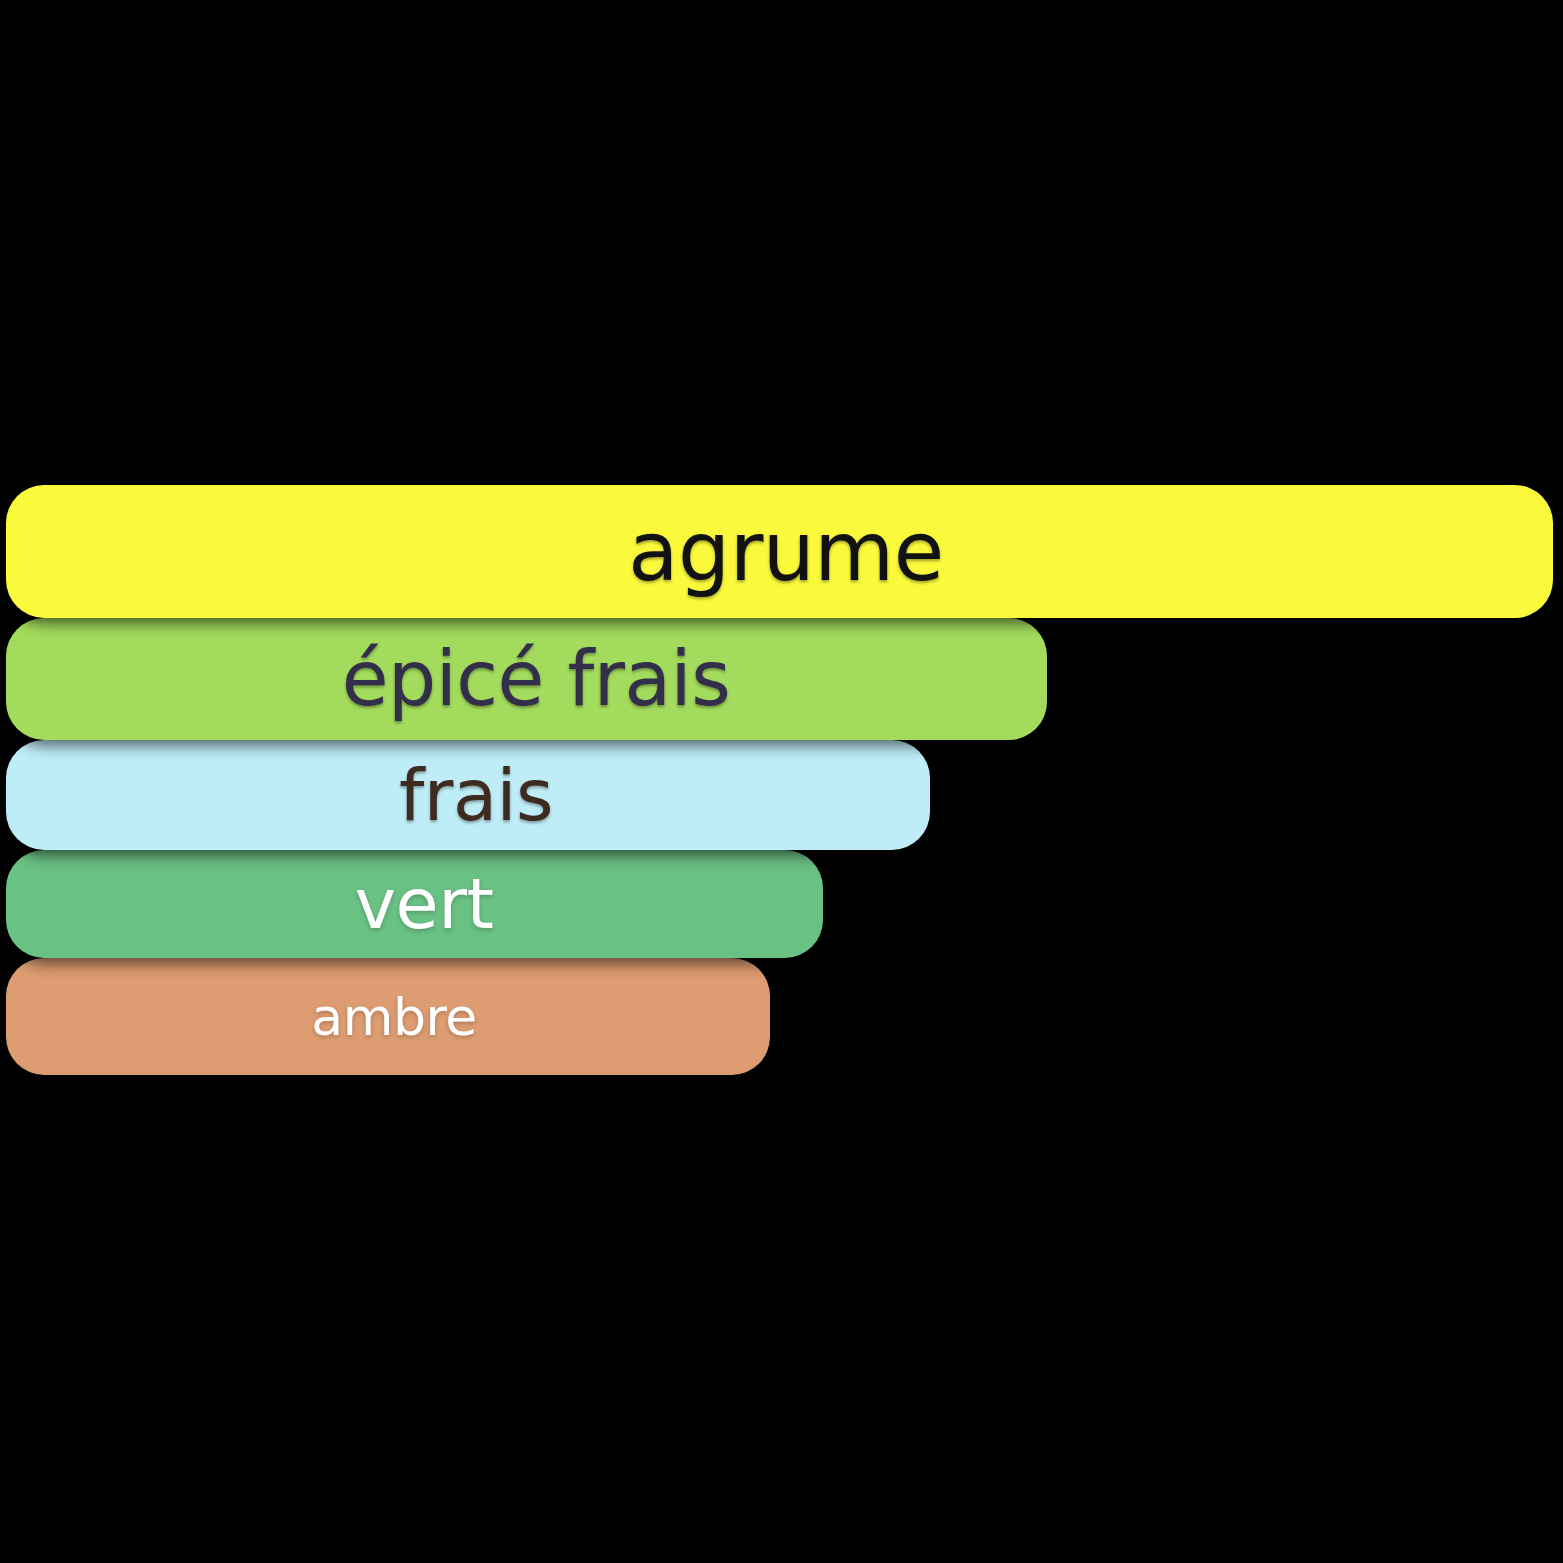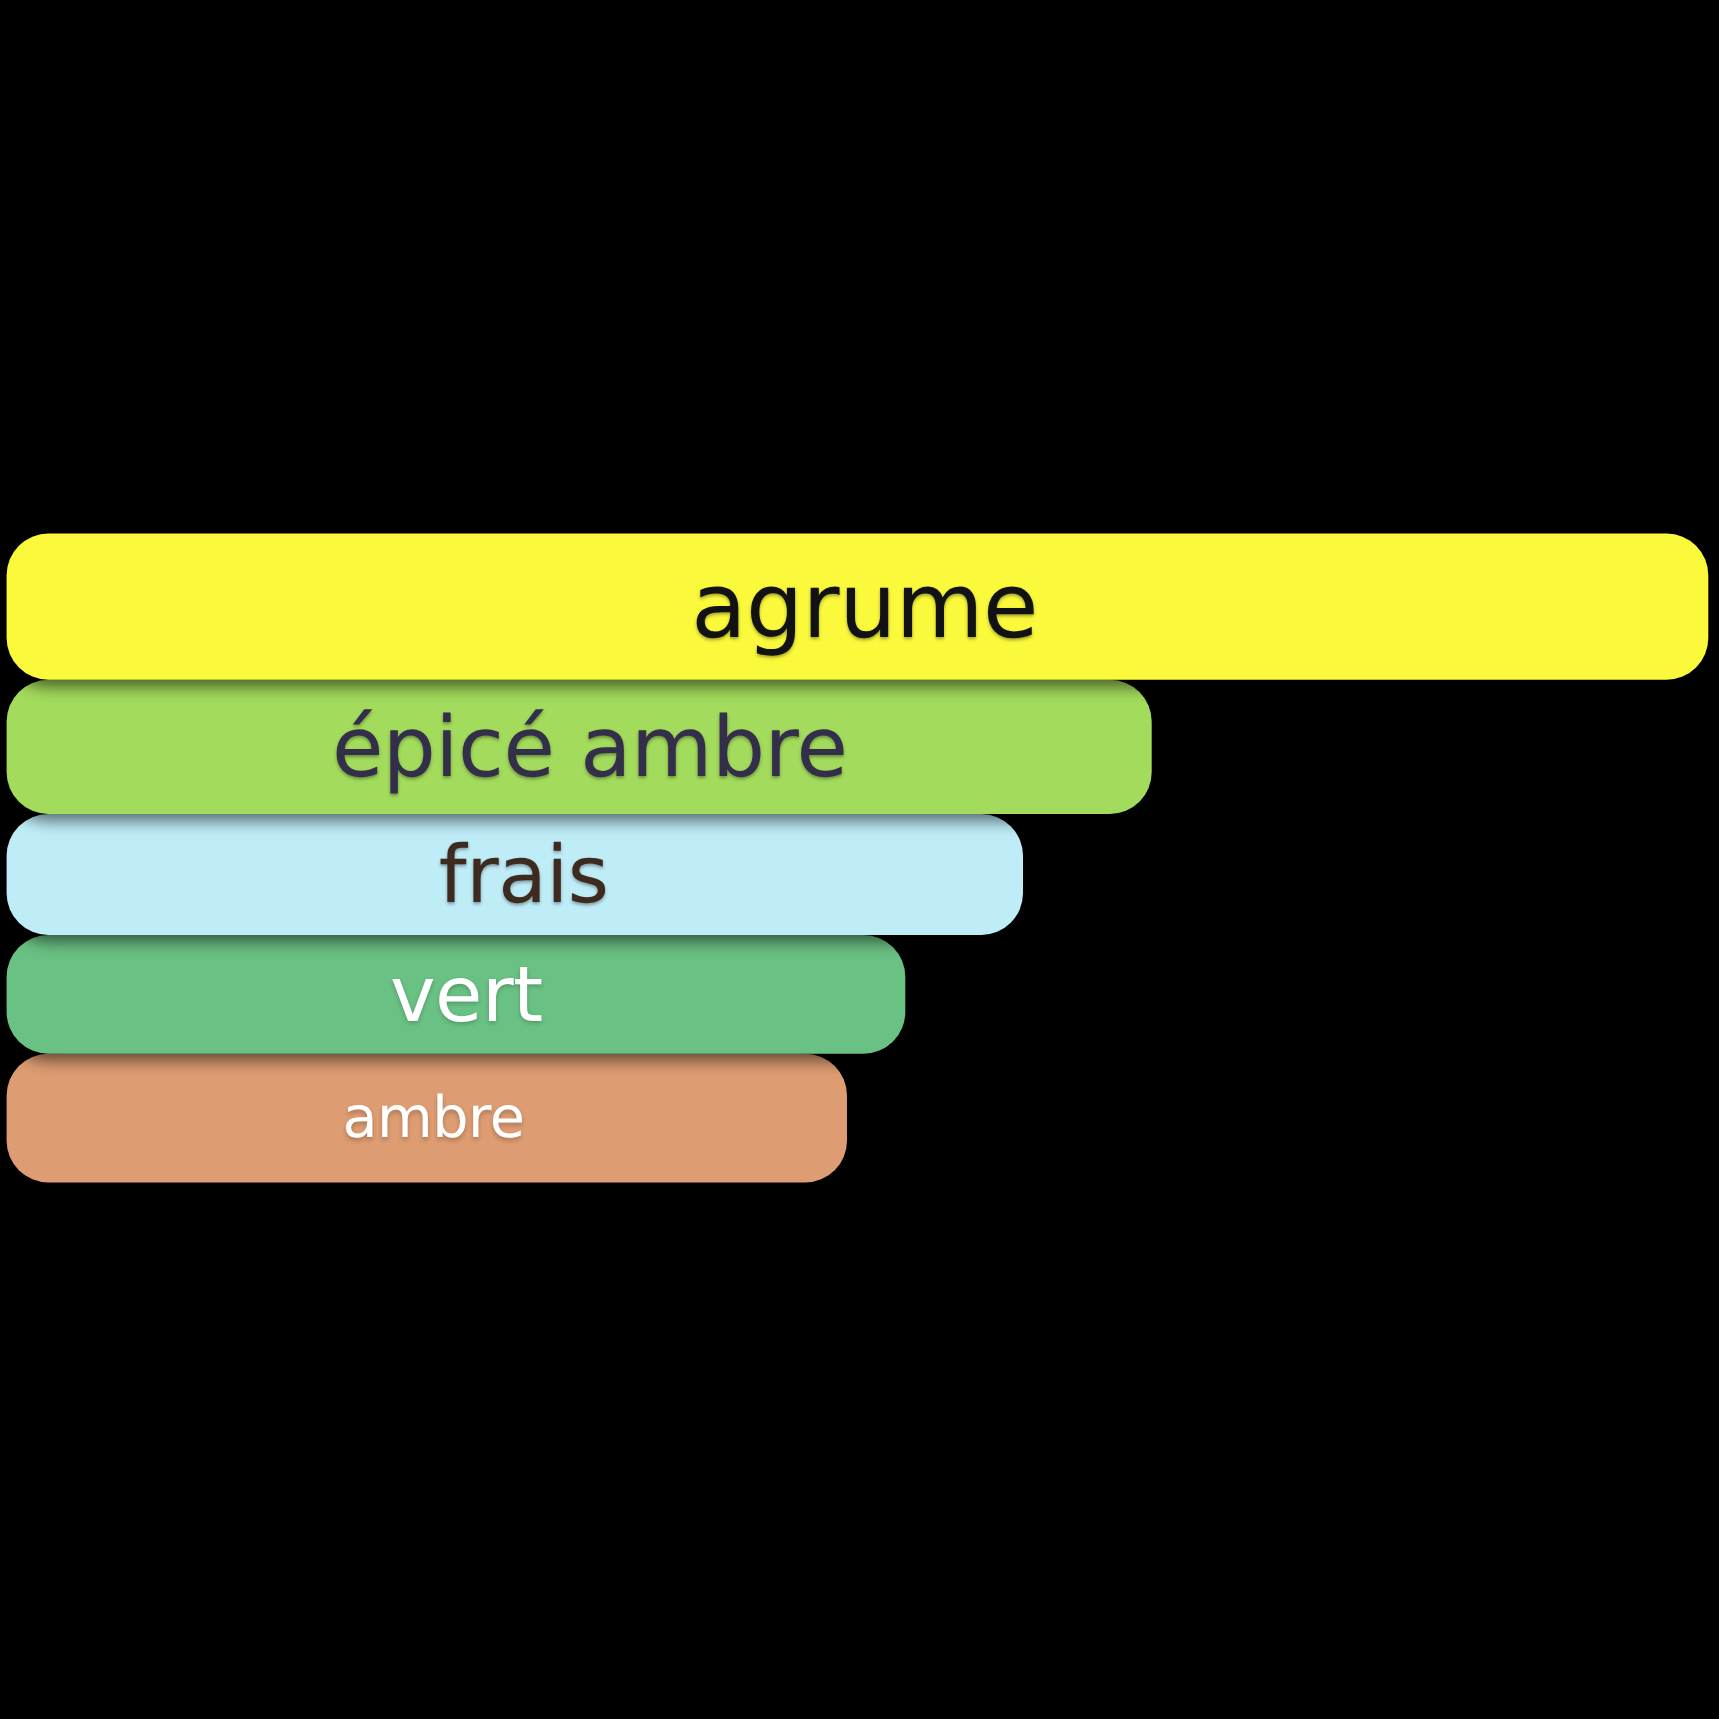--- a/index.html
+++ b/index.html
@@ -62,21 +62,21 @@
 <body>
 
 <div id="stage" style="background: rgb(0, 0, 0);">
   <div class="funnel">
 
     <div class="bar" id="bar-0" style="top: 485px; height: 133px; width: 1547px; background: rgb(250, 249, 60); z-index: 10;">
       <span class="bar-label lbl-dark" id="label-0" style="color: rgb(18, 18, 18); font-size: 82px; left: 780px; top: 66.5px;">agrume</span>
     </div>
 
     <div class="bar" id="bar-1" style="top: 618px; height: 122px; width: 1041px; background: rgb(163, 219, 92); z-index: 9;">
-      <span class="bar-label lbl-dark" id="label-1" style="color: rgb(51, 47, 74); font-size: 76px; left: 530px; top: 61px;">épicé ambre</span>
+      <span class="bar-label lbl-dark" id="label-1" style="color: rgb(51, 47, 74); font-size: 76px; left: 530px; top: 61px;">épicé frais</span>
     </div>
 
     <div class="bar" id="bar-3" style="top: 850px; height: 108px; width: 817px; background: rgb(106, 193, 132); z-index: 7;">
       <span class="bar-label lbl-light" id="label-3" style="color: rgb(255, 255, 255); font-size: 70px; left: 418px; top: 54px;">vert</span>
     </div>
 
     <div class="bar" id="bar-2" style="top: 740px; height: 110px; width: 924px; background: rgb(190, 236, 247); z-index: 8;">
       <span class="bar-label lbl-dark" id="label-2" style="color: rgb(61, 43, 31); font-size: 72px; left: 470px; top: 55px;">frais</span>
     </div>
 

